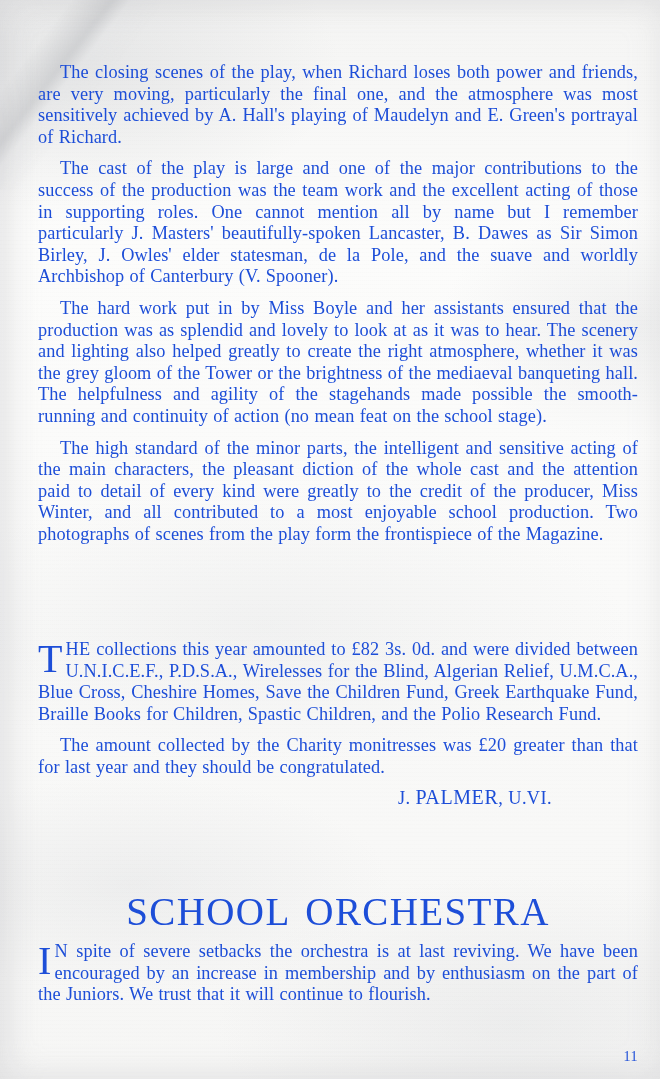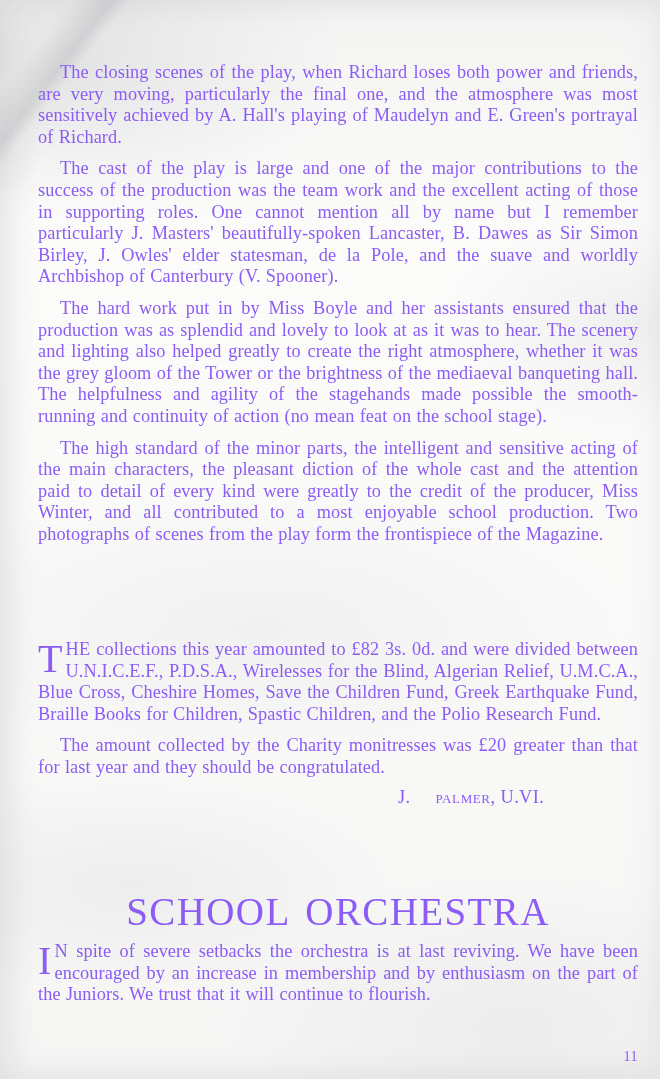--- a/index.html
+++ b/index.html
@@ -9,21 +9,21 @@
     background: #ffffff;
   }
   .page {
     position: relative;
     width: 660px;
     height: 1079px;
     margin: 0;
     background: #fbfbfa;
     overflow: hidden;
     font-family: "Liberation Serif", "DejaVu Serif", serif;
-    color: #8b5cf6;
+    color: #1d4ed8;
   }
   
   .paper-tone {
     position: absolute;
     inset: 0;
     background:
       radial-gradient(ellipse 420px 240px at 12% 6%, rgba(190,192,196,0.30), rgba(255,255,255,0) 62%),
       radial-gradient(ellipse 300px 180px at 96% 30%, rgba(198,200,203,0.22), rgba(255,255,255,0) 65%),
       radial-gradient(ellipse 520px 200px at 40% 58%, rgba(205,207,210,0.20), rgba(255,255,255,0) 70%),
       radial-gradient(ellipse 380px 160px at 20% 82%, rgba(200,202,206,0.22), rgba(255,255,255,0) 68%),
@@ -106,21 +106,21 @@
   
   .sig {
     margin: 0;
     font-size: 18.3px;
     line-height: 21.6px;
     letter-spacing: 0.4px;
   }
   .sig.pmg { padding-left: 412px; }
   .sig.palmer { padding-left: 360px; }
   .sig.orch { padding-left: 368px; }
-  .sc { font-size: 13px; letter-spacing: 0.6px; margin-left: 20px; }
+  .sc { font-size: 20px; letter-spacing: 0.6px; }
 
   .folio {
     position: absolute;
     right: 22px;
     bottom: 14px;
     font-size: 14px;
     letter-spacing: 0.5px;
     margin-top: 48px;
   }
   

